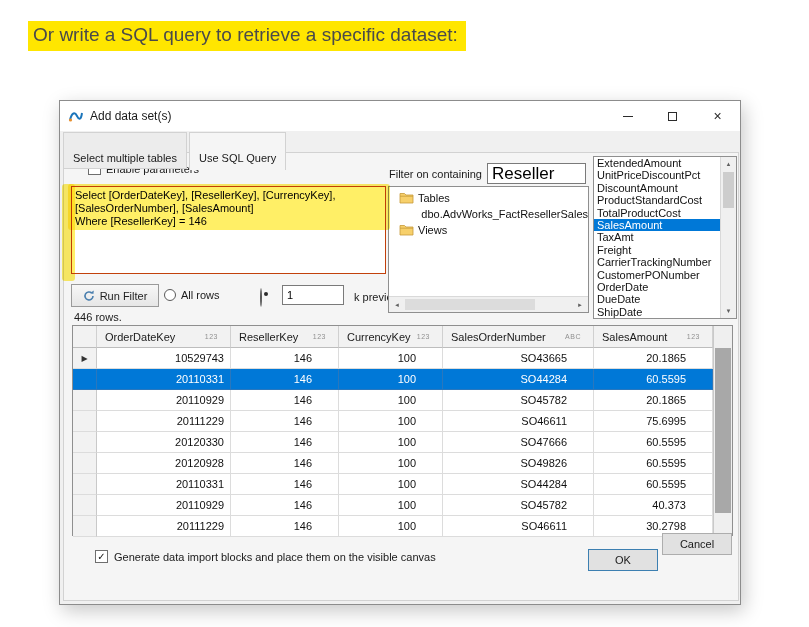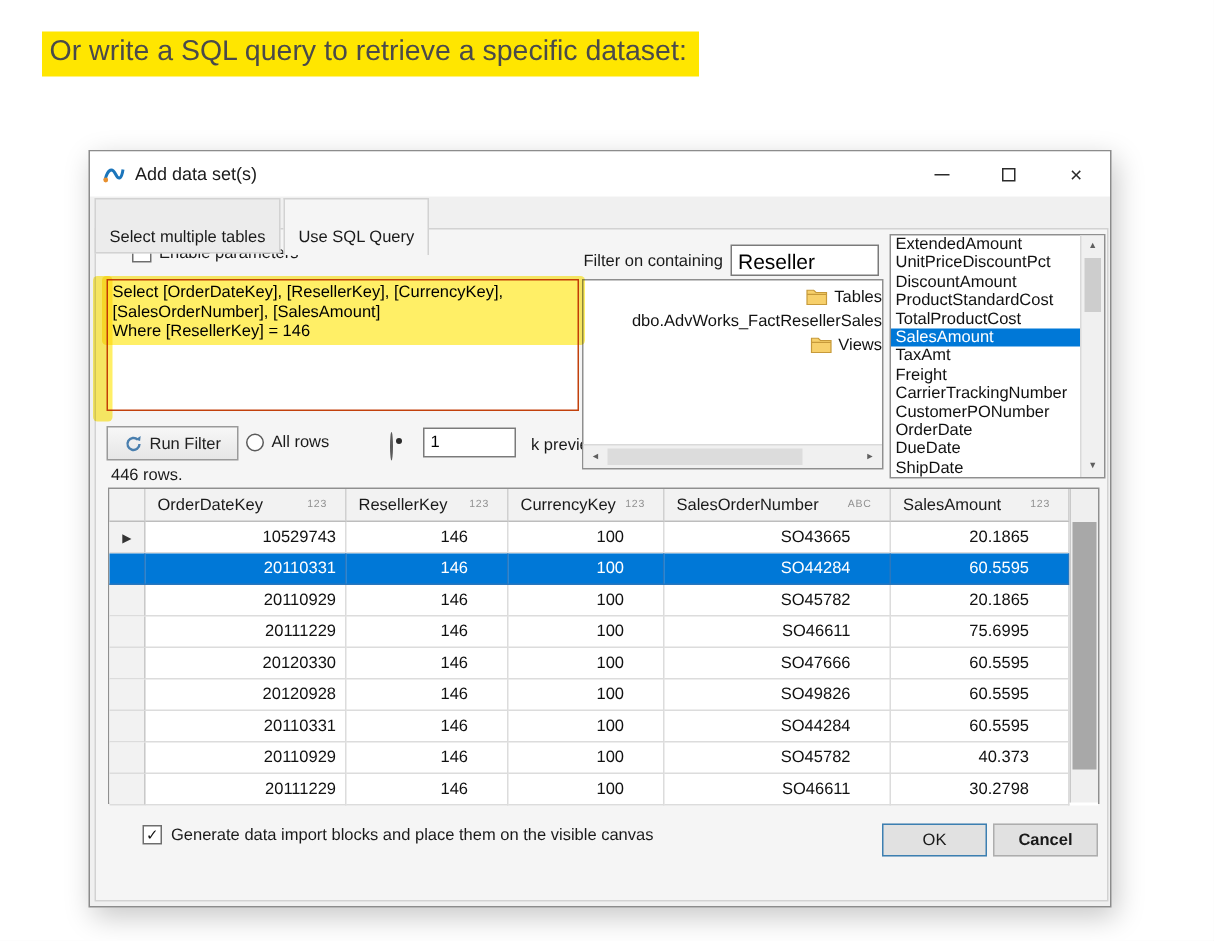--- a/index.html
+++ b/index.html
@@ -55,28 +55,28 @@
              display:flex; align-items:center; justify-content:center; gap:5px; font-size:11px; color:#222; z-index:2; }
   .ctl-allrows { position:absolute; left:104px; top:188px; display:flex; align-items:center; gap:5px; z-index:2; }
   .ctl-kradio  { position:absolute; left:200px; top:188px; z-index:2; }
   .k-input { position:absolute; left:222px; top:184px; width:62px; height:20px; border:1px solid #7a7a7a;
              font-size:11px; padding-left:4px; font-family:inherit; z-index:2; }
   .k-label { position:absolute; left:294px; top:190px; z-index:2; }
   .rows-count { position:absolute; left:14px; top:210px; z-index:2; }
 
   .filter-label { position:absolute; left:329px; top:67px; z-index:2; }
   .filter-input { position:absolute; left:427px; top:62px; width:99px; height:21px; border:1px solid #7a7a7a;
-                  font-size:14px; padding-left:4px; font-family:inherit; z-index:2; }
+                  font-size:17px; padding-left:4px; font-family:inherit; z-index:2; }
 
   
   .tree { position:absolute; left:328px; top:85px; width:201px; height:127px; background:#fff;
           border:1px solid #8f8f8f; z-index:2; }
   .tree-items { padding-top:3px; overflow:hidden; height:106px; }
   .tree-row { height:16px; display:flex; align-items:center; gap:4px; font-size:11px; white-space:nowrap; color:#111; }
-  .tree-row.root  { padding-left:10px;justify-content:flex-end; }
+  .tree-row.root  { padding-left:10px; }
   .tree-row.child { padding-left:28px; }
   .hscroll { position:absolute; left:0; right:0; bottom:0; height:16px; background:#f0f0f0;
              border-top:1px solid #d9d9d9; display:flex; align-items:center; }
   .hbtn { width:16px; font-size:6px; color:#5f5f5f; text-align:center; }
   .htrack { flex:1; height:100%; position:relative; }
   .hthumb { position:absolute; left:0; top:2px; bottom:2px; width:130px; background:#dcdcdc; }
 
   
   .fields-list { position:absolute; left:533px; top:55px; width:144px; height:163px; background:#fff;
                  border:1px solid #8f8f8f; z-index:2; }
@@ -103,21 +103,21 @@
   .gcell.first { padding-right:6px; }
   .grow-hdr { justify-content:center; padding-right:0; background:#f2f2f2; border-right:1px solid #c9c9c9;
               border-bottom:1px solid #dcdcdc; color:#333; font-size:8px; display:flex; align-items:center; }
   .grow.selected .gcell { background:#0078d7; color:#fff; border-right-color:#2a77bd; border-bottom-color:#2a77bd; }
 
   
   .footer-check { position:absolute; left:35px; top:449px; display:flex; align-items:center; gap:6px; z-index:2; }
   .btn { position:absolute; width:70px; height:22px; background:#e1e1e1; border:1px solid #adadad;
          font-size:11px; display:flex; align-items:center; justify-content:center; color:#1a1a1a; z-index:2; }
   .btn-ok { left:528px; top:448px; border-color:#3c7fb1; }
-  .btn-cancel { left:602px; top:448px;font-weight:bold; }
+  .btn-cancel { left:602px; top:432px; }
 </style>
 </head>
 <body>
 
 <div class="screen">
 
   <div class="heading">Or write a SQL query to retrieve a specific dataset:</div>
 
   <div class="dialog">
 

